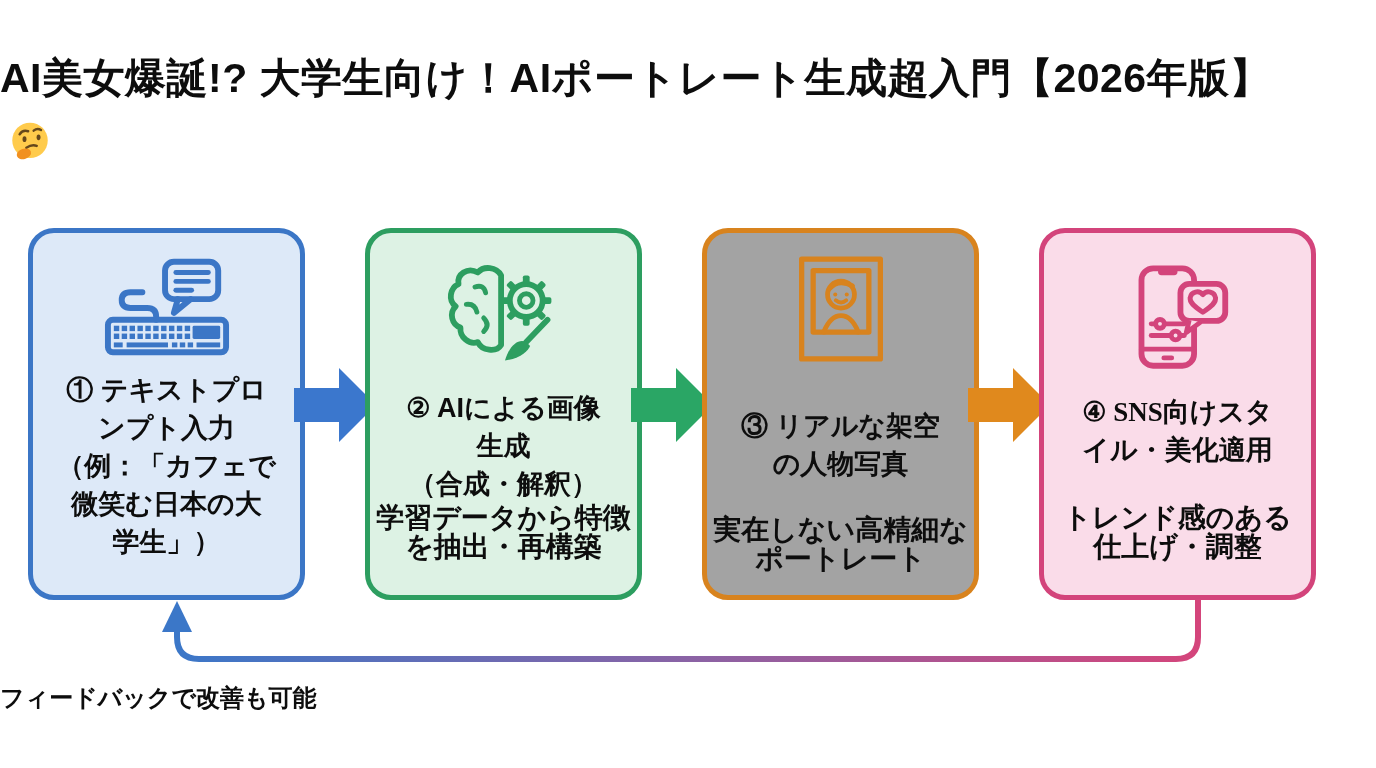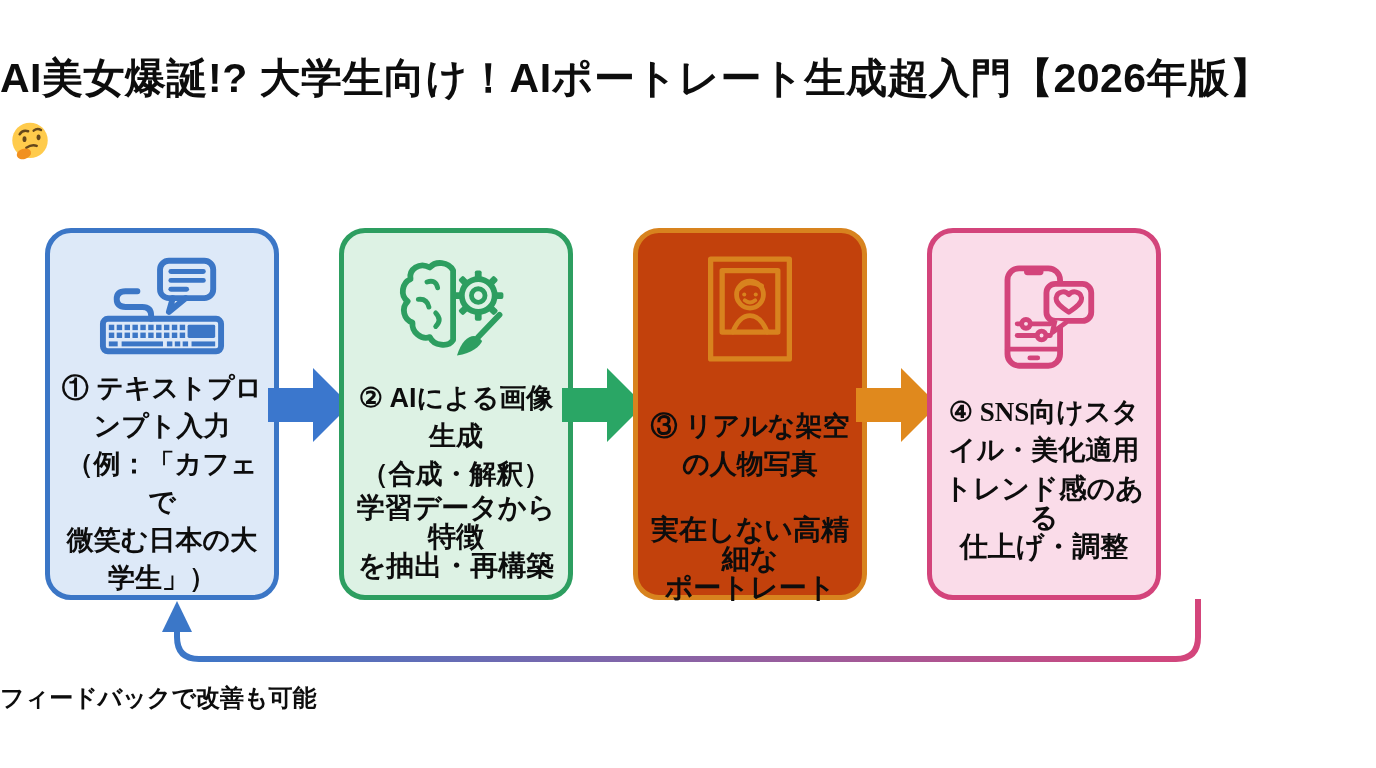--- a/index.html
+++ b/index.html
@@ -5,28 +5,28 @@
   html,body { margin:0; padding:0; background:#ffffff; }
   .canvas {
     position:relative; width:1376px; height:768px; background:#ffffff;
     font-family:"Liberation Sans", sans-serif; overflow:hidden; color:#0d0d0d;
   }
   
   .title { position:absolute; top:48px; left:0; width:100%; 
            font-size:41px; font-weight:800; line-height:61px; letter-spacing:0.5px; }
   .title-line2 .emoji-svg { vertical-align:-10px; margin-left:8px; }
   
-  .row { position:absolute; left:45px; top:228px; width:1116px; height:372px; display:flex; }
+  .row { position:absolute; left:28px; top:228px; width:1288px; height:372px; display:flex; }
   .card {
     flex:1 1 0; box-sizing:border-box; border-radius:26px; border:5px solid;
     display:flex; flex-direction:column; align-items:center; position:relative;
   }
   .card-1 { border-color:#3b76c6; background:#dde9f8; }
   .card-2 { border-color:#2d9e60; background:#ddf2e4; }
-  .card-3 { border-color:#d8831e; background:#c2410c;gap:32px; }
+  .card-3 { border-color:#d8831e; background:#a3a3a3;gap:32px; }
   .card-4 { border-color:#d3447b; background:#fadce9;font-family:Liberation Serif, serif; }
   .icon-wrap { height:126px; margin-top:22px; display:flex; align-items:center; justify-content:center; }
   .heading {
     margin-top:12px; padding:0 6px; font-size:27px; font-weight:800; line-height:38px;
     text-align:center; white-space:pre-line;
   }
   .note {
     margin-top:auto; margin-bottom:34px; font-size:28px; font-weight:600; line-height:29px;
     text-align:center; white-space:pre-line;
   }

